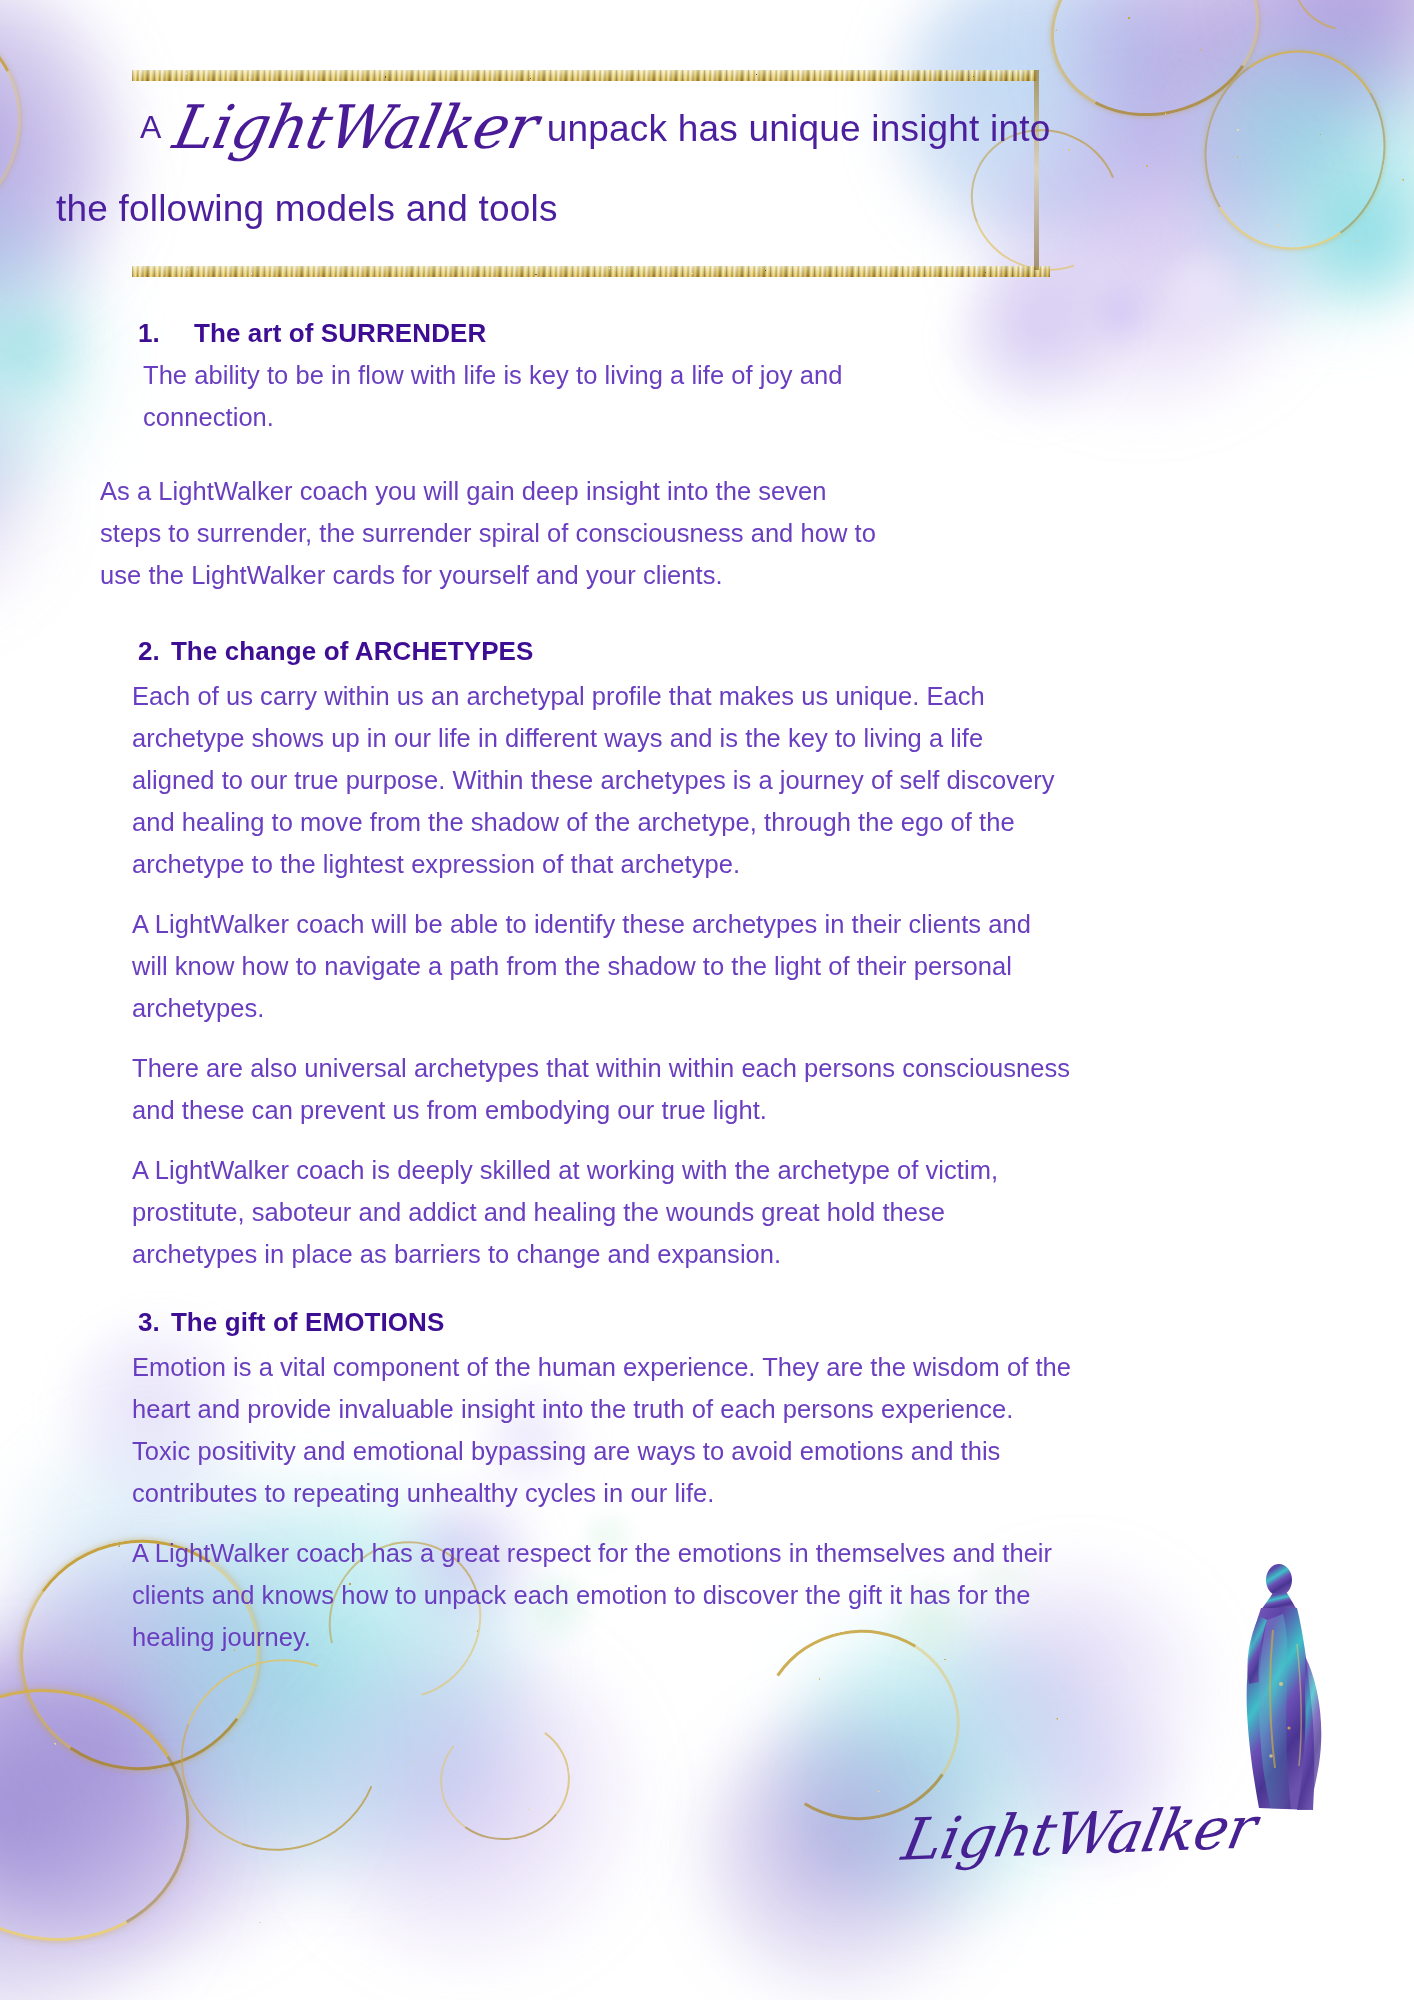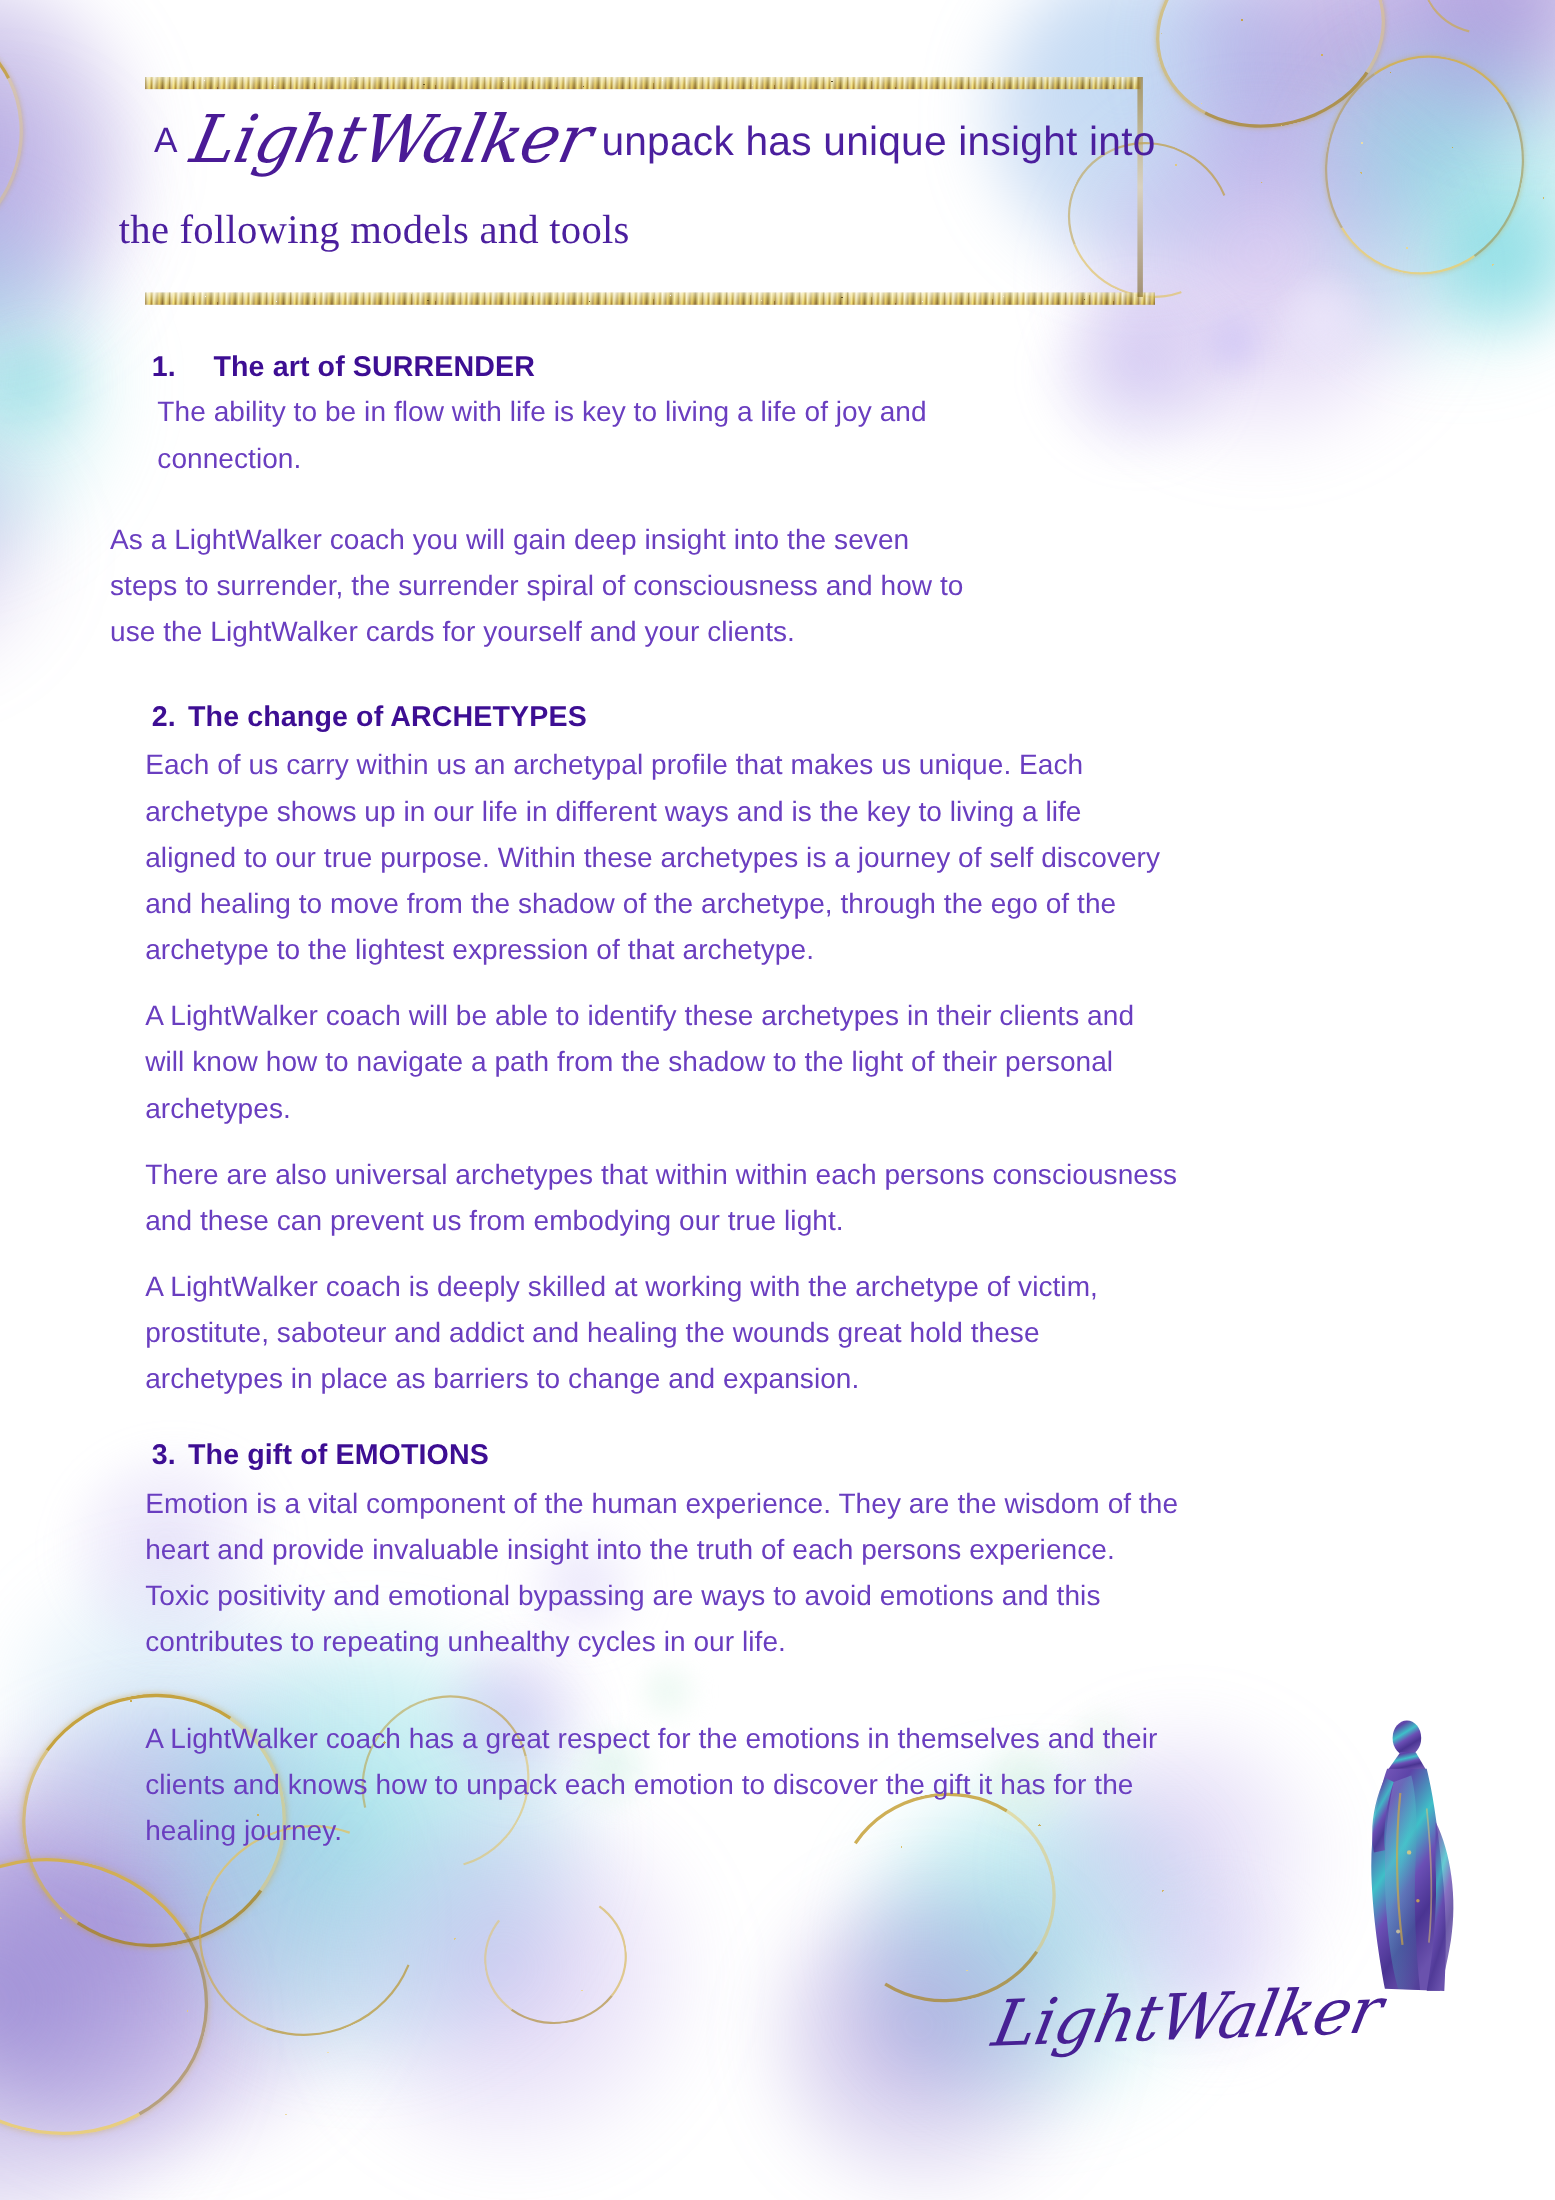--- a/index.html
+++ b/index.html
@@ -65,21 +65,21 @@
   }
 
   
   #header{ position:absolute; left:0; top:96px; width:1100px; }
   .head-line{
     color:#4B1F9E; font-size:37px; letter-spacing:.2px;
     font-family:"Liberation Sans", sans-serif; font-weight:400;
     white-space:nowrap;
   }
   .head-line-1{ margin-left:140px; display:flex; align-items:flex-end; gap:0; }
-  .head-line-2{ margin-left:108px; margin-top:38px;font-family:Liberation Serif, serif; }
+  .head-line-2{ margin-left:56px; margin-top:38px; }
   .script-logo{
     font-family:"DejaVu Serif", serif; font-style:italic; font-weight:400;
     color:#4A1B96; font-size:60px; line-height:.9;
     letter-spacing:-1px; transform:skewX(-12deg) translateY(4px);
     margin:0 10px 0 14px; display:inline-block;
   }
   .head-a{ font-size:32px; position:relative; top:-4px; }
 
   
   #content{ position:absolute; left:0; top:318px; width:1414px; }
@@ -311,18 +311,18 @@
 
   <div class="gap-md"></div>
 
   <div class="sec">
     <div class="sec-head" style="margin-left:138px;">
       <span class="sec-num narrow">3.</span>
       <span>The gift of EMOTIONS</span>
     </div>
     <p class="body indent-d" style="margin-top:8px; width:940px;">Emotion is a vital component of the human experience. They are the wisdom of the heart and provide invaluable insight into the truth of each persons experience. Toxic positivity and emotional bypassing are ways to avoid emotions and this contributes to repeating unhealthy cycles in our life.</p>
     <div class="gap-sm"></div>
-    <p class="body indent-d" style="width:930px;margin-top:28px;">A LightWalker coach has a great respect for the emotions in themselves and their clients and knows how to unpack each emotion to discover the gift it has for the healing journey.</p>
+    <p class="body indent-d" style="width:930px;">A LightWalker coach has a great respect for the emotions in themselves and their clients and knows how to unpack each emotion to discover the gift it has for the healing journey.</p>
   </div>
 
 </div>
 
 <div id="signature">LightWalker</div>
 
 </body></html>

